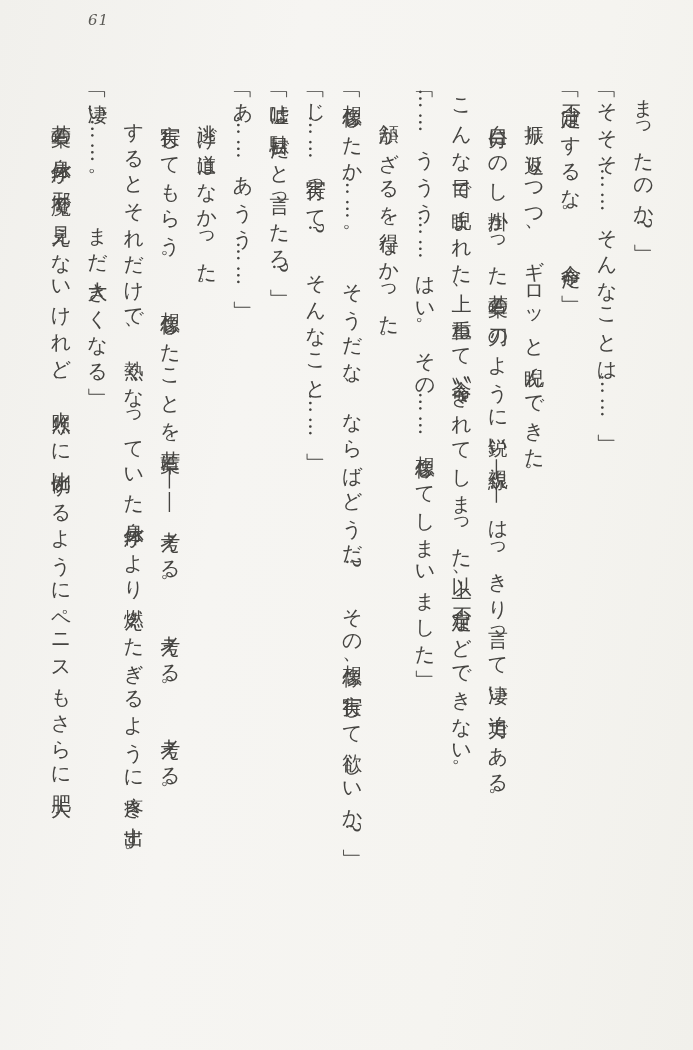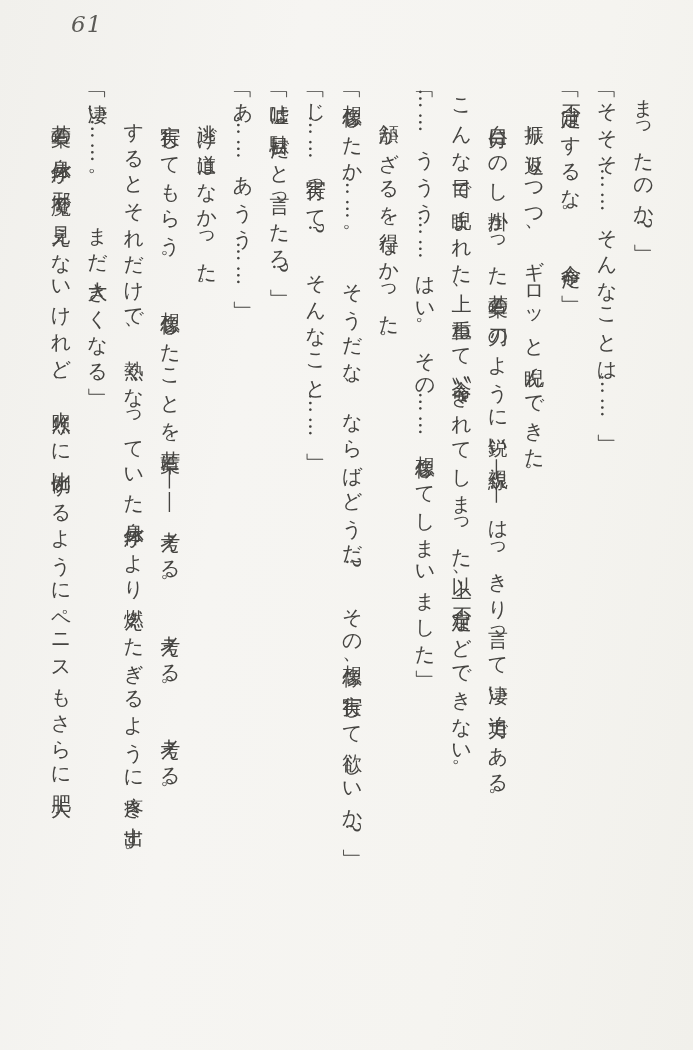--- a/index.html
+++ b/index.html
@@ -12,23 +12,23 @@
     width: 693px;
     height: 1050px;
     margin: 0;
     background: linear-gradient(100deg, #f1f0ec 0%, #f6f5f2 35%, #f5f4f0 70%, #f1f0eb 100%);
     overflow: hidden;
     font-family: "DejaVu Serif", "Liberation Serif", serif;
   }
   .page-number {
     position: absolute;
     top: 11px;
-    left: 71px;
+    left: 88px;
     font-style: italic;
-    font-size: 23px;
+    font-size: 15px;
     letter-spacing: 1px;
     color: #5b5a56;
     font-family: "DejaVu Serif", "Liberation Serif", serif;
   }
   .text-body {
     position: absolute;
     top: 85px;
     right: 31px;
     width: 620px;
     height: 928px;

